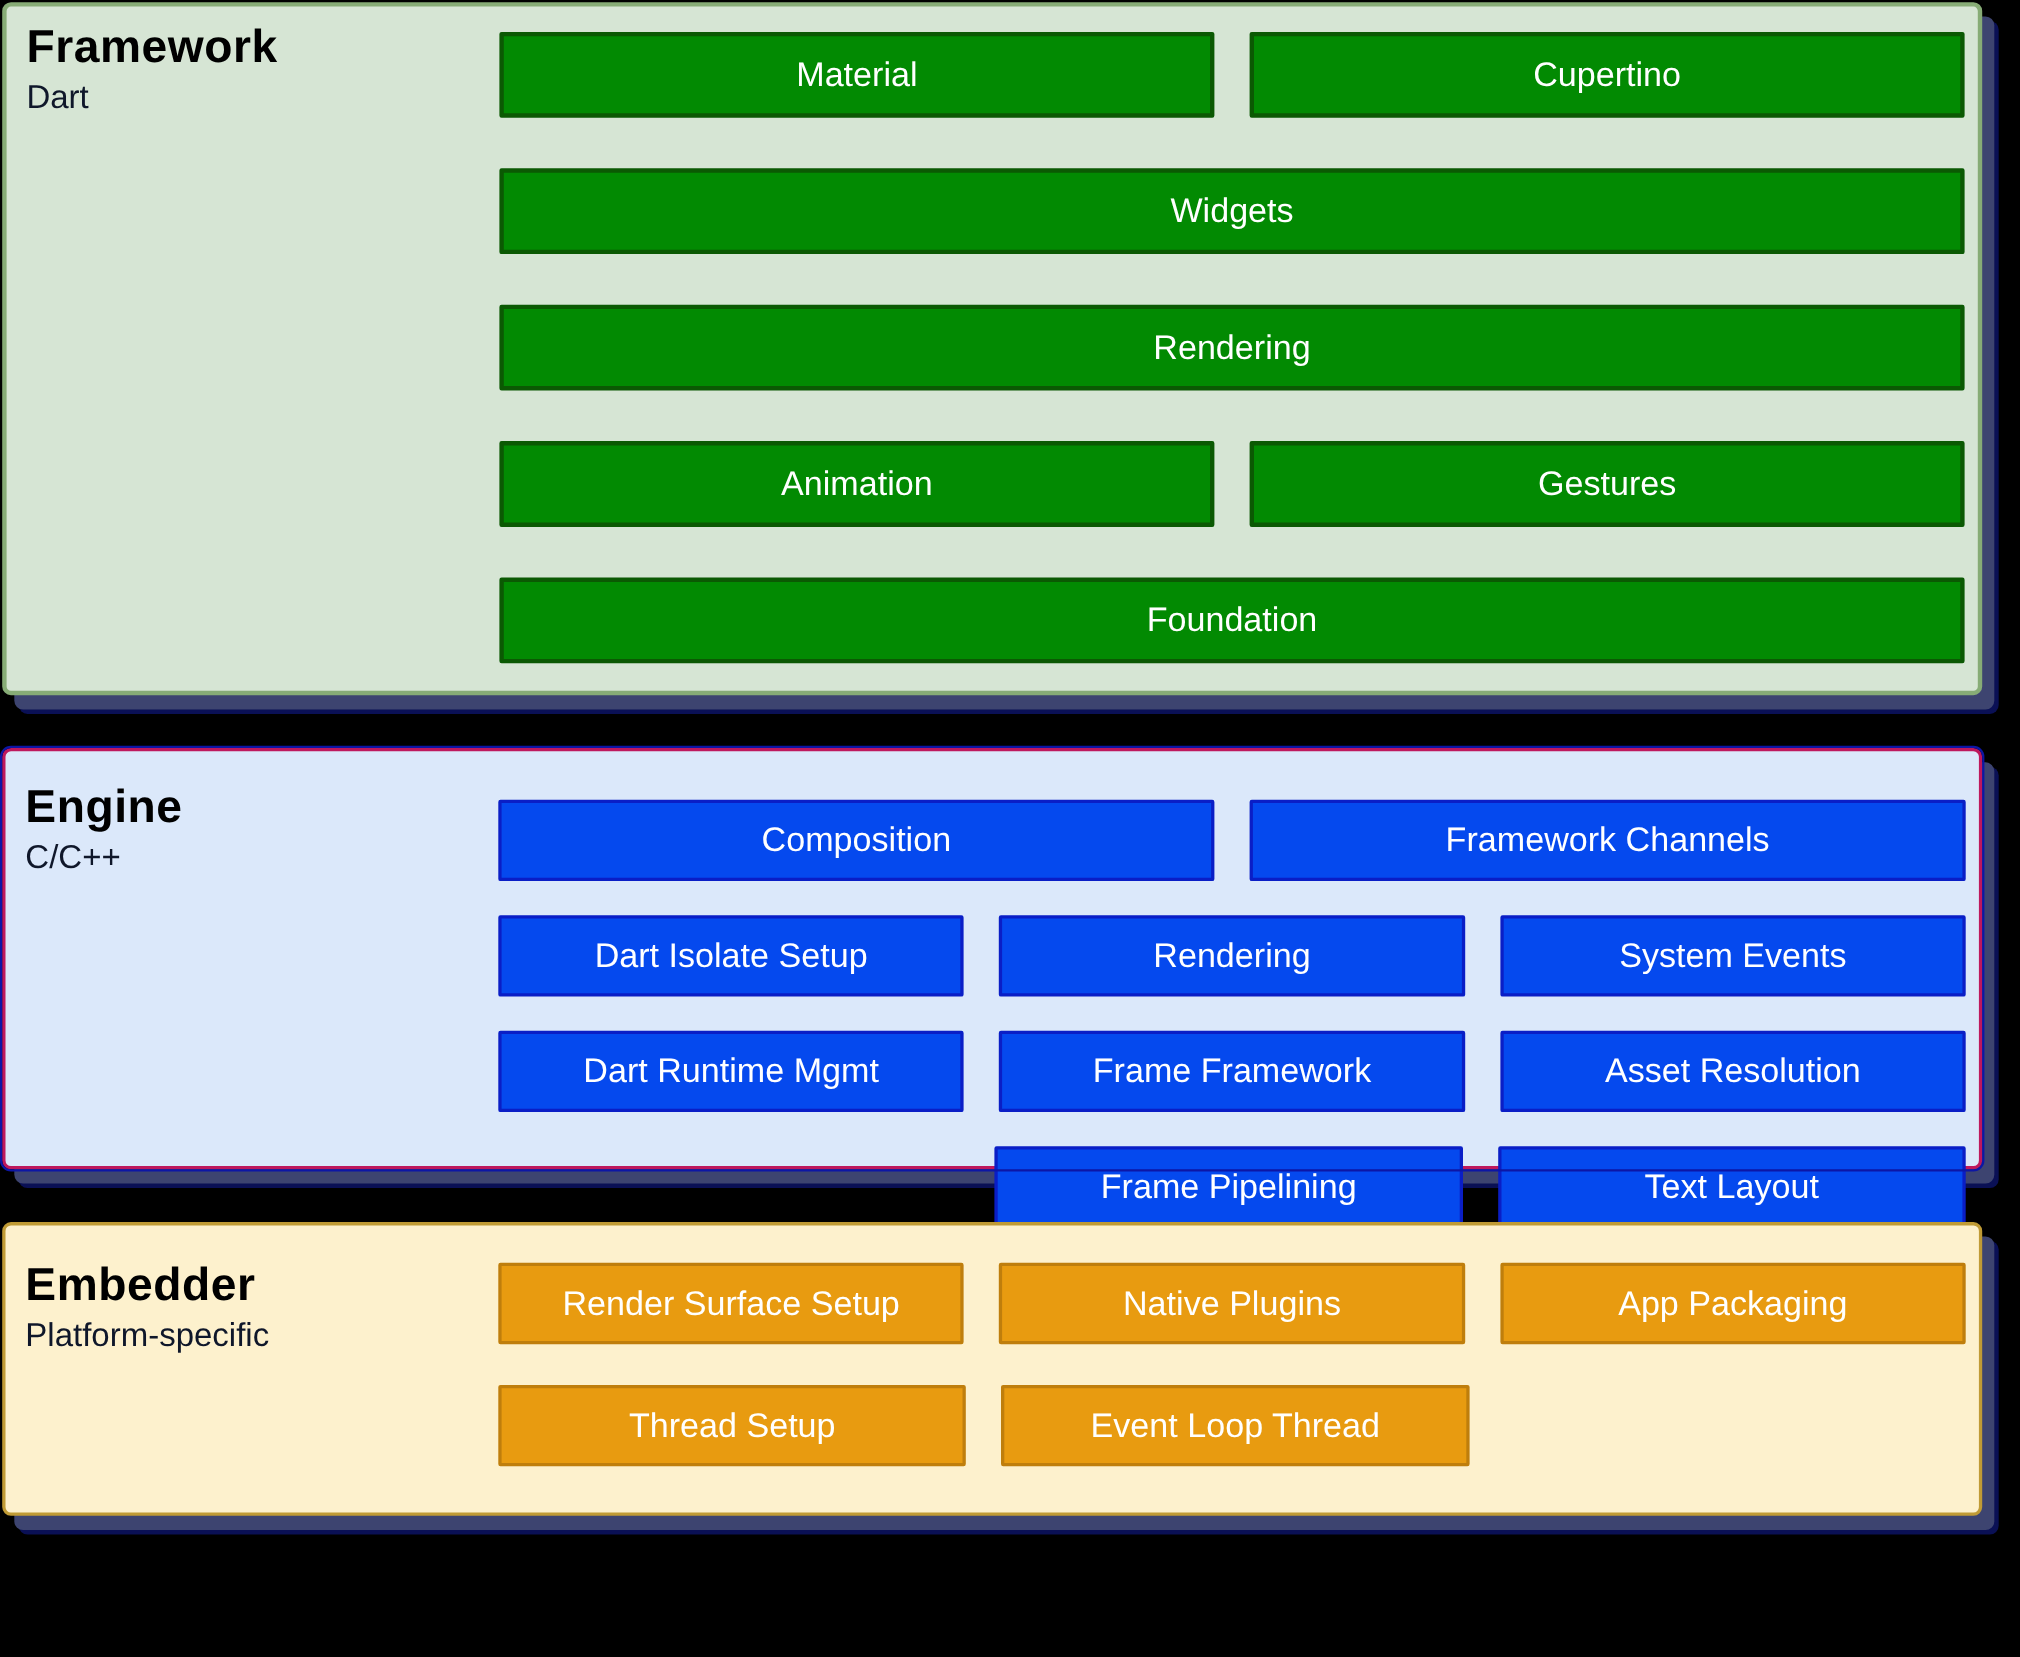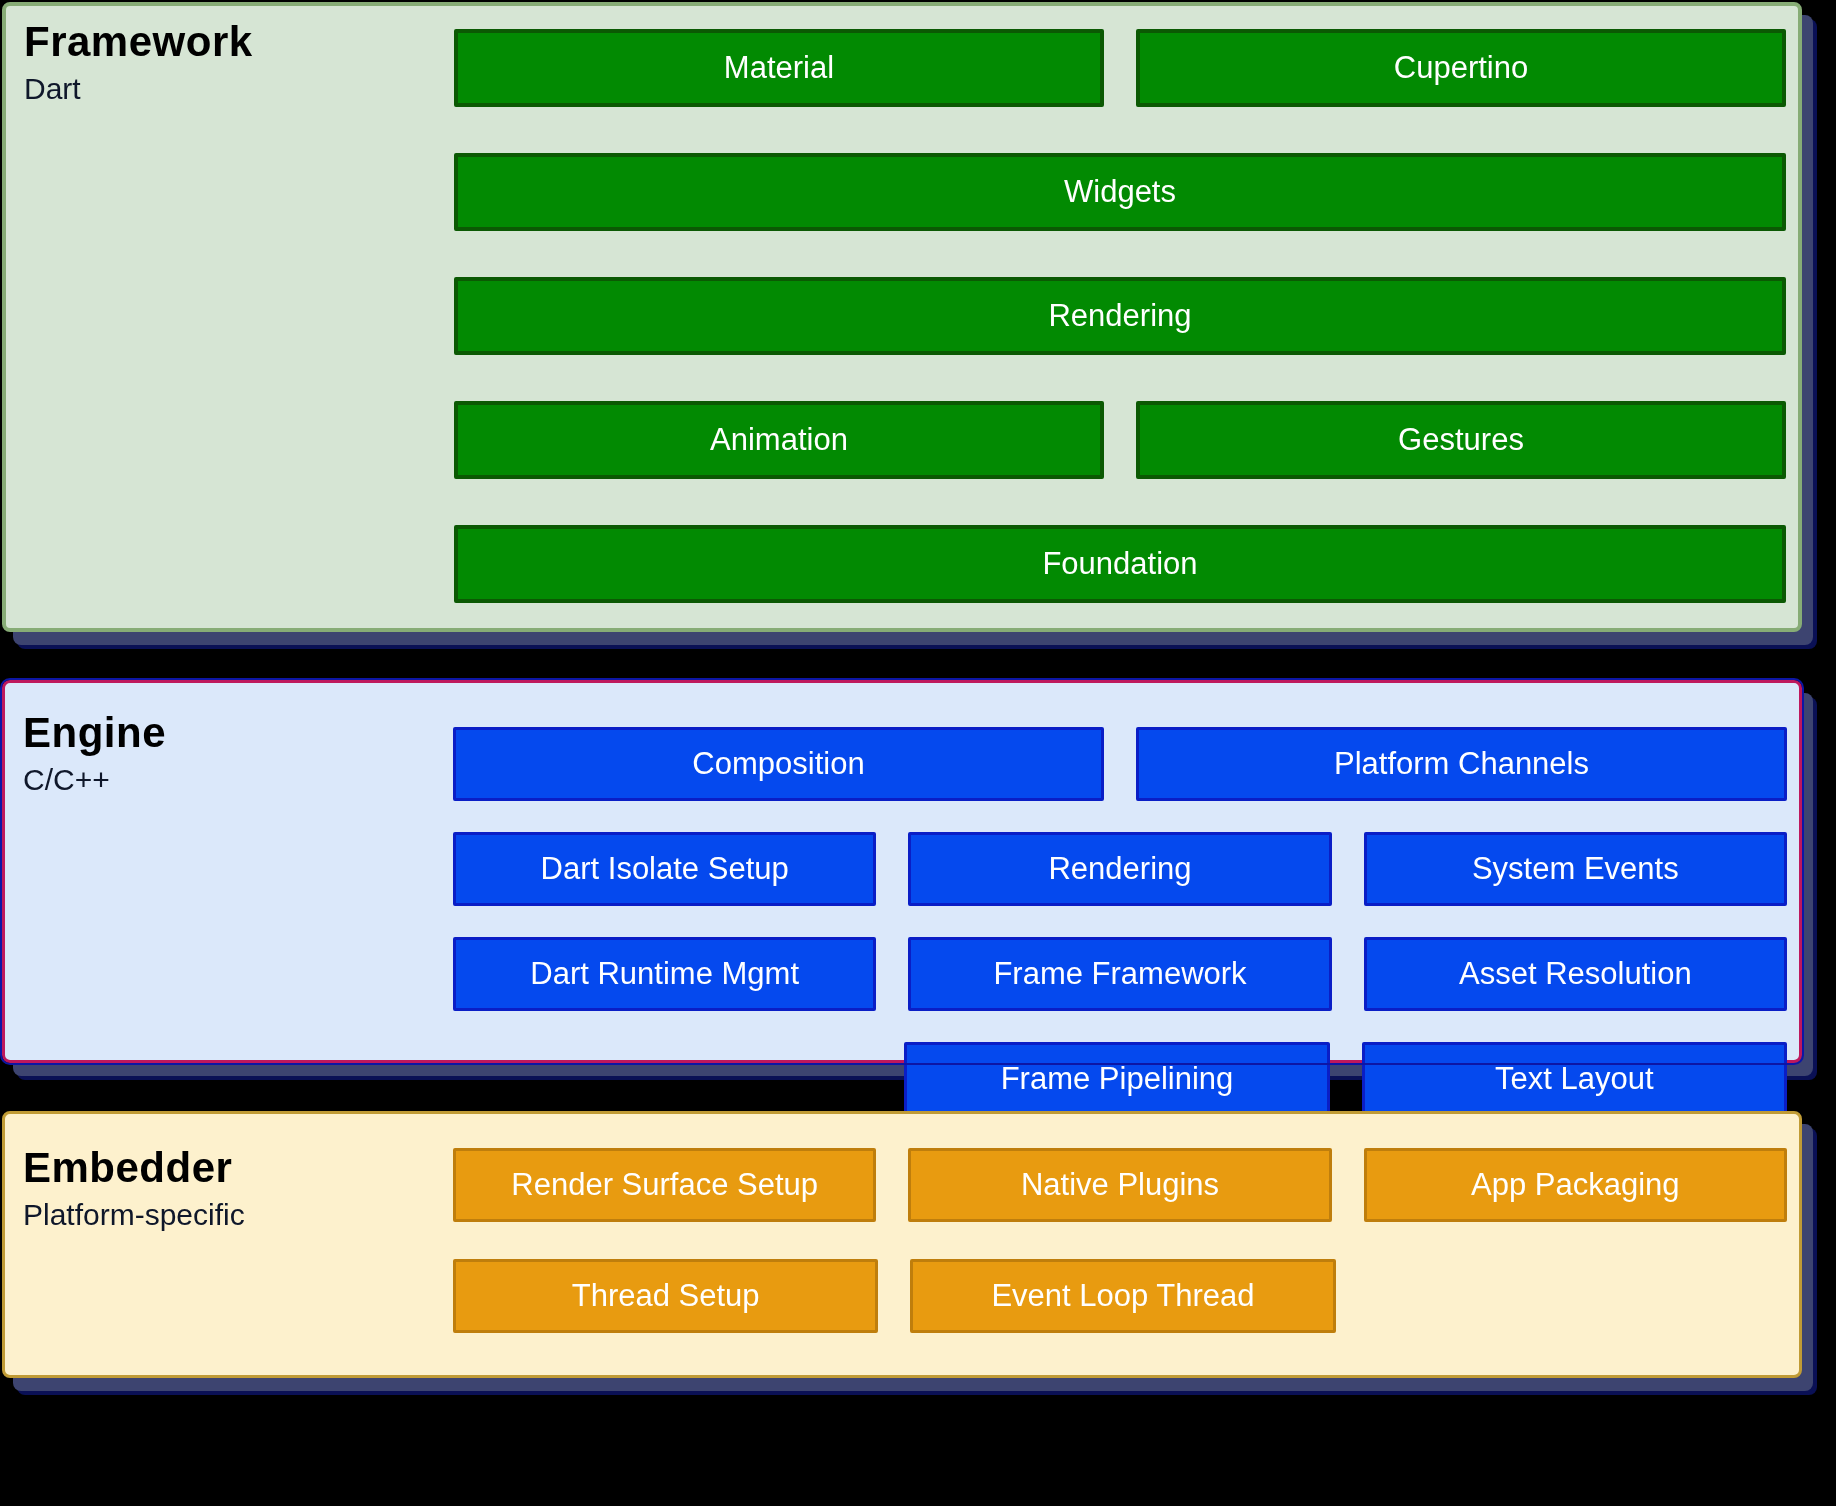--- a/index.html
+++ b/index.html
@@ -128,21 +128,21 @@
   </div>
 
   <div class="card engine">
     <div class="label-col">
       <div class="sec-title">Engine</div>
       <div class="sec-subtitle">C/C++</div>
     </div>
     <div class="rows">
       <div class="row">
         <div class="box">Composition</div>
-        <div class="box">Platform Channels</div>
+        <div class="box">Framework Channels</div>
       </div>
       <div class="row">
         <div class="box">Dart Isolate Setup</div>
         <div class="box">Rendering</div>
         <div class="box">System Events</div>
       </div>
       <div class="row">
         <div class="box">Dart Runtime Mgmt</div>
         <div class="box">Frame Framework</div>
         <div class="box">Asset Resolution</div>

